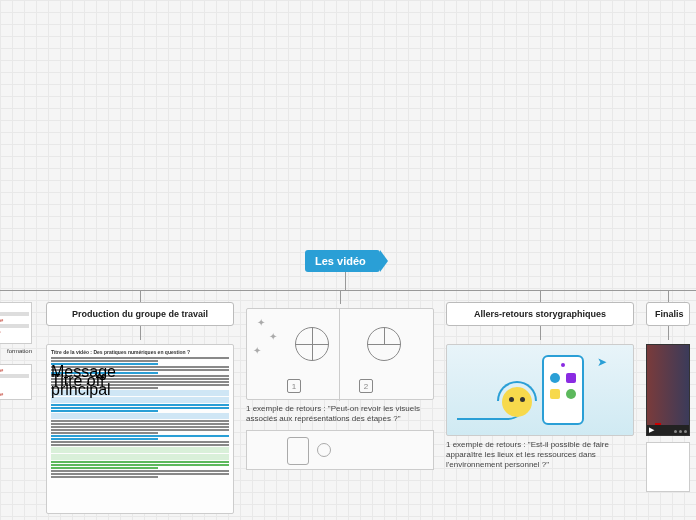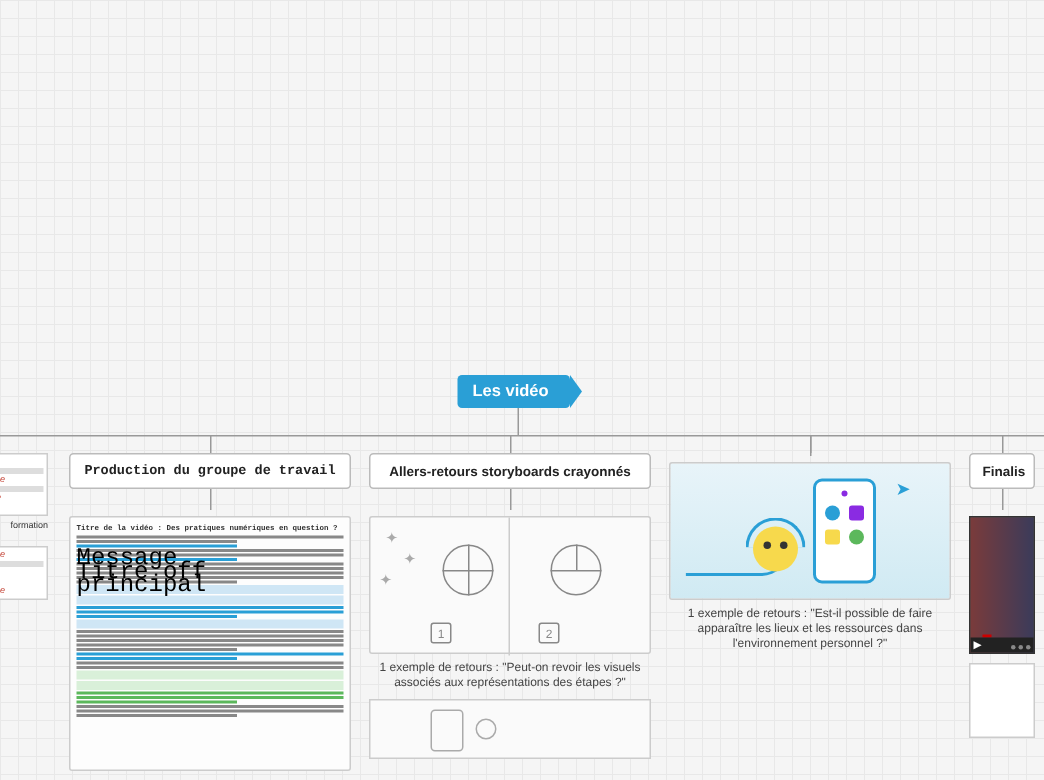--- a/index.html
+++ b/index.html
@@ -46,21 +46,21 @@
     display: flex;
     align-items: flex-start;
   }
 
   .col {
     flex: 0 0 auto;
     position: relative;
     padding: 0 6px;
   }
   .col-0 { width: 40px; }
-  .col-1 { width: 200px; margin-left: 0; font-family: Liberation Mono, monospace; }
+  .col-1 { width: 200px; margin-left: 0; }
   .col-2 { width: 200px; }
   .col-3 { width: 200px; }
   .col-4 { width: 56px; }
 
   .branch-v { position:absolute; left:50%; top:0; width:1px; height:12px; background:#999; }
 
   .child-node {
     margin-top: 12px;
     background: #fff;
     border: 1px solid #bbb;
@@ -116,21 +116,20 @@
   .blob-eye { position:absolute; width:5px; height:5px; background:#333; border-radius:50%; top:10px; }
   .headphone { position:absolute; left:50px; top:36px; width:40px; height:20px; border:2px solid #2a9fd6; border-bottom:none; border-radius:20px 20px 0 0; }
   .rocket { position:absolute; left:150px; top:10px; color:#2a9fd6; font-size:12px; }
   .swoosh { position:absolute; left:10px; top:55px; width:70px; height:20px; border-bottom:2px solid #2a9fd6; border-radius:0 0 30px 0; }
 
   .caption {
     font-size: 8px;
     color: #444;
     line-height: 1.25;
     margin-top: 4px;
-    text-align: center;
   }
 
   .thumb-sketch2 {
     height: 40px;
     background:#fafafa;
     border:1px solid #ccc;
     margin-top:6px;
     position:relative;
   }
 
@@ -236,23 +235,20 @@
         <div class="doc-line green"></div>
         <div class="doc-line green short"></div>
       <div class="doc-line"></div>
         <div class="doc-line"></div>
         <div class="doc-line short"></div>
     </div>
   </div>
 
   <div class="col col-2">
     <div class="branch-v"></div>
-    <div class="child-node">
-      <span>Allers-retours storyboards crayonnés</span>
-    </div>
     <div class="branch-v2"></div>
     <div class="thumb thumb-sketch">
       <span class="sketch-star" style="left:10px; top:8px;">✦</span>
       <span class="sketch-star" style="left:22px; top:22px;">✦</span>
       <span class="sketch-star" style="left:6px; top:36px;">✦</span>
       <div class="sketch-shape" style="left:48px; top:18px; width:34px; height:34px;"></div>
       <div style="position:absolute;left:65px;top:18px;width:1px;height:34px;background:#888;"></div>
       <div style="position:absolute;left:48px;top:35px;width:34px;height:1px;background:#888;"></div>
       <div style="position:absolute; left:92px; top:0; width:1px; height:92px; background:#ccc;"></div>
       <div class="sketch-shape" style="left:120px; top:18px; width:34px; height:34px;"></div>
@@ -263,20 +259,23 @@
     </div>
     <div class="caption">1 exemple de retours : "Peut-on revoir les visuels associés aux représentations des étapes ?"</div>
     <div class="thumb-sketch2">
       <div style="position:absolute; left:40px; top:6px; width:22px; height:28px; border:1px solid #aaa; border-radius:3px;"></div>
       <div style="position:absolute; left:70px; top:12px; width:14px; height:14px; border:1px solid #aaa; border-radius:50%;"></div>
     </div>
   </div>
 
   <div class="col col-3">
     <div class="branch-v"></div>
+    <div class="child-node">
+      <span>Allers-retours storygraphiques</span>
+    </div>
     <div class="branch-v2"></div>
     <div class="thumb thumb-storygfx">
       <div class="swoosh"></div>
       <div class="headphone"></div>
       <div class="blob">
         <div class="blob-eye" style="left:7px;"></div>
         <div class="blob-eye" style="left:18px;"></div>
       </div>
       <div class="phone">
         <div class="phone-dot"></div>

